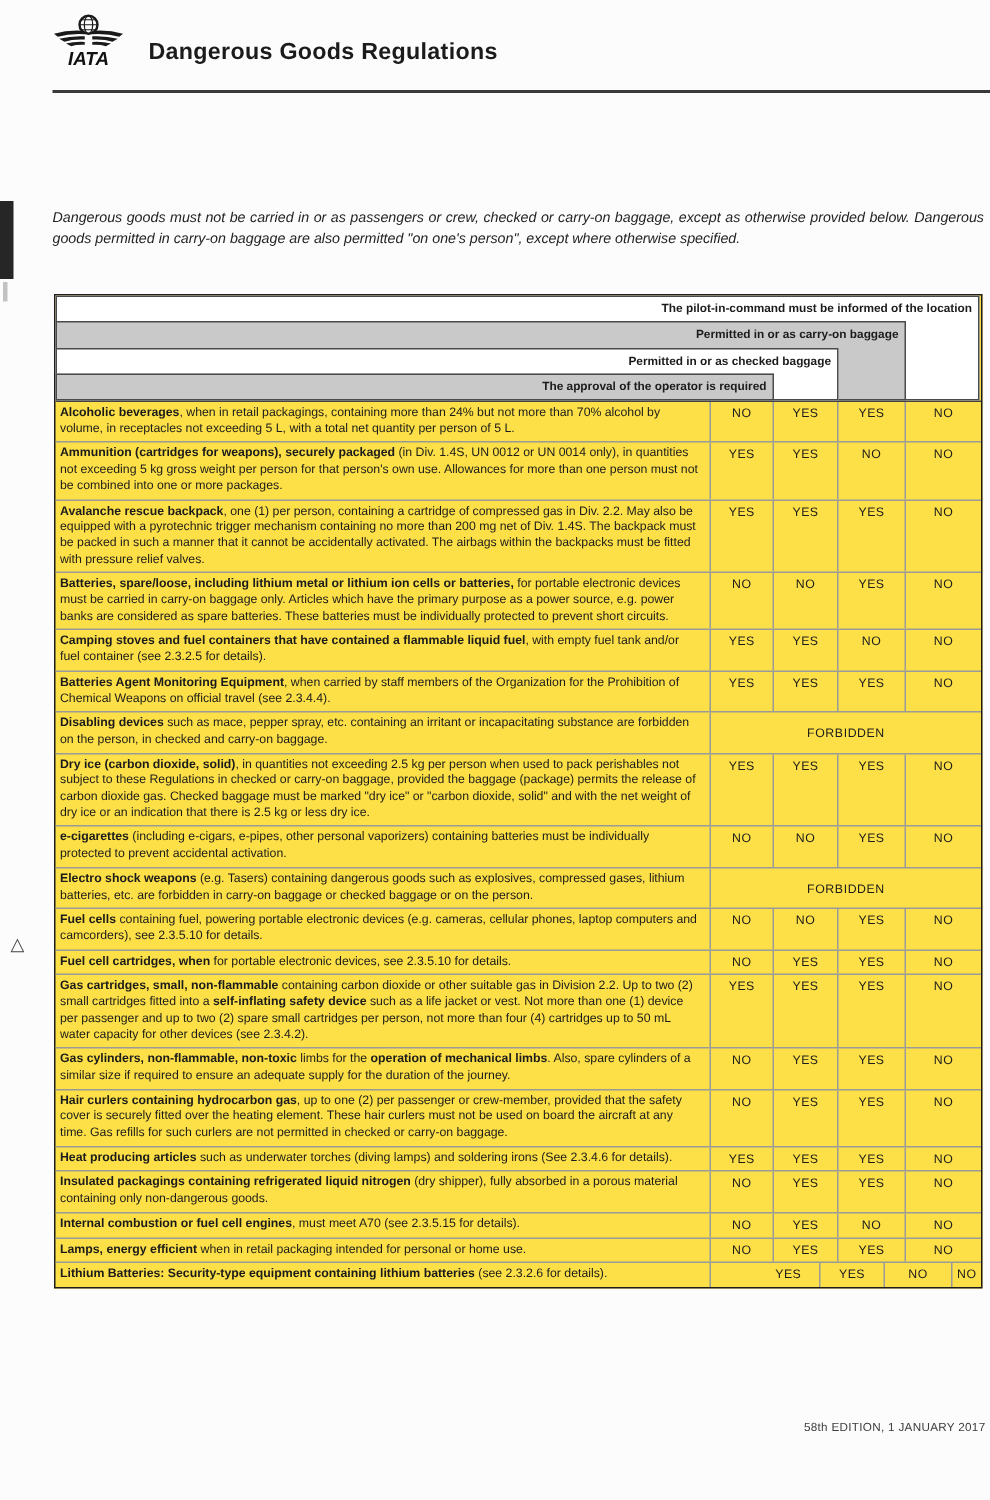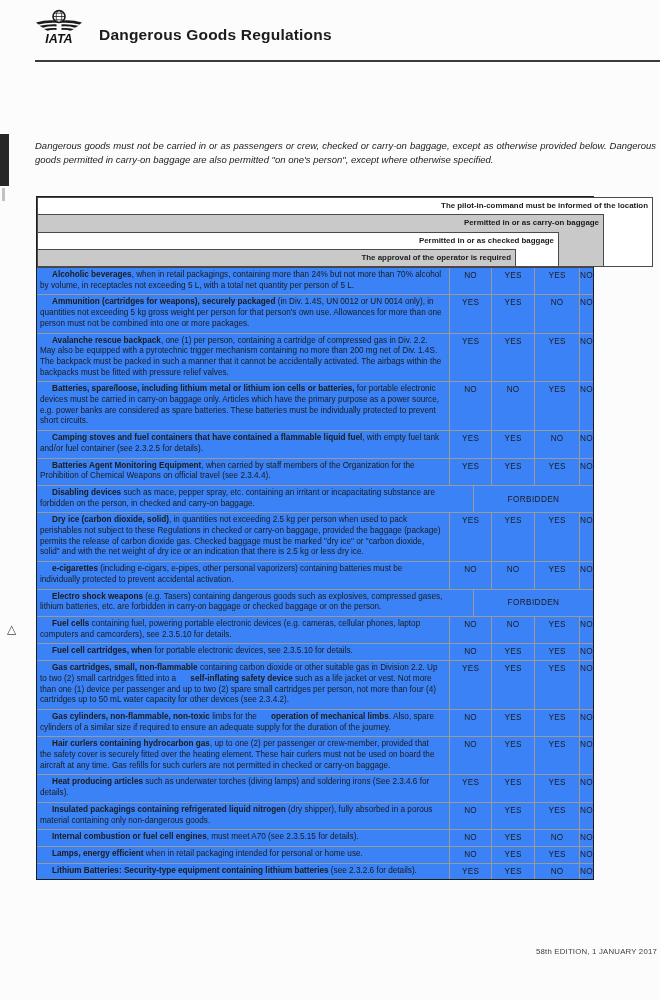--- a/index.html
+++ b/index.html
@@ -16,35 +16,35 @@
   .doc-header{position:absolute;top:8px;left:35px;display:flex;align-items:flex-end;}
   .doc-title{font-size:15.5px;font-weight:bold;margin:0 0 2px 16px;letter-spacing:.2px;}
   .header-rule{position:absolute;top:60px;left:35px;width:625px;height:2px;background:#3a3a3a;}
   
   .title-block{position:absolute;top:90px;left:0;width:100%;text-align:center;
     font-weight:bold;font-size:10.5px;line-height:13px;}
   
   .intro{position:absolute;top:139px;left:35px;width:621px;margin:0;
     font-style:italic;font-size:9.5px;line-height:13.5px;text-align:justify;color:#222;}
   
-  .dgr-table{position:absolute;top:196px;left:36px;width:558px;
-    border:1.5px solid #1d1d1d;box-sizing:border-box;background:#3b82f6;}
+  .dgr-table{position:absolute;top:196px;left:36px;width:619px;
+    border:1.5px solid #1d1d1d;box-sizing:border-box;background:#fde047;}
   .thead{position:relative;height:70px;}
   .step{position:absolute;left:0;box-sizing:border-box;border:1px solid #4a4a4a;
     font-weight:bold;font-size:7.9px;text-align:right;padding:3px 4px 0 0;line-height:10px;}
   .step1{top:0;height:70px;width:616px;background:#fff;z-index:1;}
   .step2{top:17px;height:53px;width:567px;background:#c9c9c9;z-index:2;}
   .step3{top:35px;height:35px;width:522px;background:#fff;z-index:3;}
   .step4{top:52px;height:18px;width:479px;background:#c9c9c9;z-index:4;}
   .tbody{border-top:1px solid #444;}
   .row{display:flex;border-bottom:1px solid #9a9a9a;}
-  .row:last-child{border-bottom:none;}
+  .row:last-child{border-bottom:none;gap:31px;}
   .desc{width:437px;box-sizing:border-box;border-right:1px solid #9a9a9a;
     padding:2px 7px 3px 3px;font-size:8.2px;line-height:10.7px;}
-  .desc .b{font-weight:bold;margin-left:12px;}
+  .desc .b{font-weight:bold;}
   .vals{flex:1;display:flex;align-items:stretch;}
   .cell{box-sizing:border-box;border-right:1px solid #9a9a9a;
     text-align:center;padding-top:3px;font-size:8.2px;letter-spacing:.3px;}
   .c0{width:42px;} .c1{width:43px;} .c2{width:45px;} .c3{flex:1;border-right:none;}
   .vals.forbidden{align-items:center;justify-content:center;
     font-size:8.2px;letter-spacing:.4px;}
   
   .edition-footer{position:absolute;top:947px;right:3px;font-size:7.8px;color:#3d3d3d;letter-spacing:.2px;}
 </style>
 </head>

